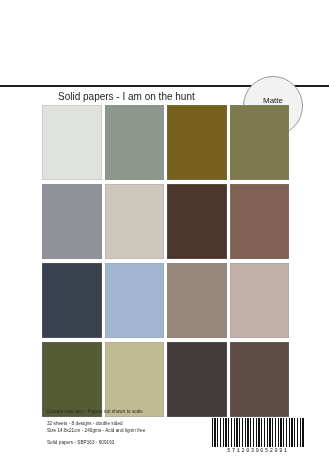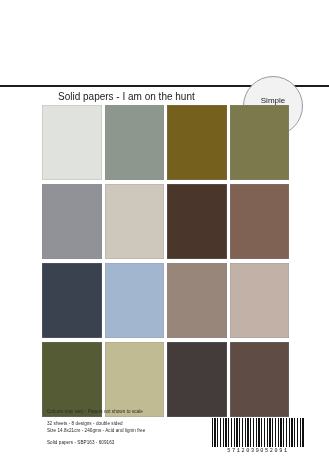--- a/index.html
+++ b/index.html
@@ -175,21 +175,21 @@
 <body>
 
 <div class="page">
 
 
   <div class="header-rule"></div>
 
   <div class="subtitle">Solid papers - I am on the hunt</div>
 
   <div class="badge">
-    <div class="badge-line">Simple</div>
+    <div class="badge-line">Matte</div>
     <div class="badge-line">surface</div>
   </div>
 
   <div class="grid">
       <div class="swatch" style="background: rgb(224, 227, 221);"></div>
       <div class="swatch" style="background: rgb(142, 151, 142);"></div>
       <div class="swatch" style="background: rgb(118, 96, 30);"></div>
       <div class="swatch" style="background: rgb(124, 122, 76);"></div>
       <div class="swatch" style="background: rgb(144, 146, 152);"></div>
       <div class="swatch" style="background: rgb(205, 200, 187);"></div>

